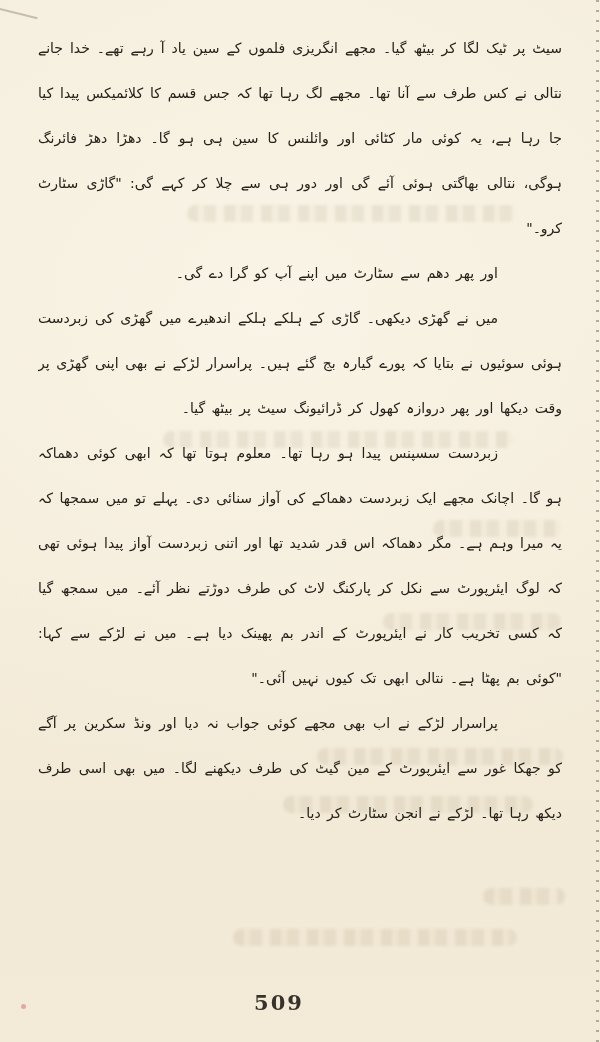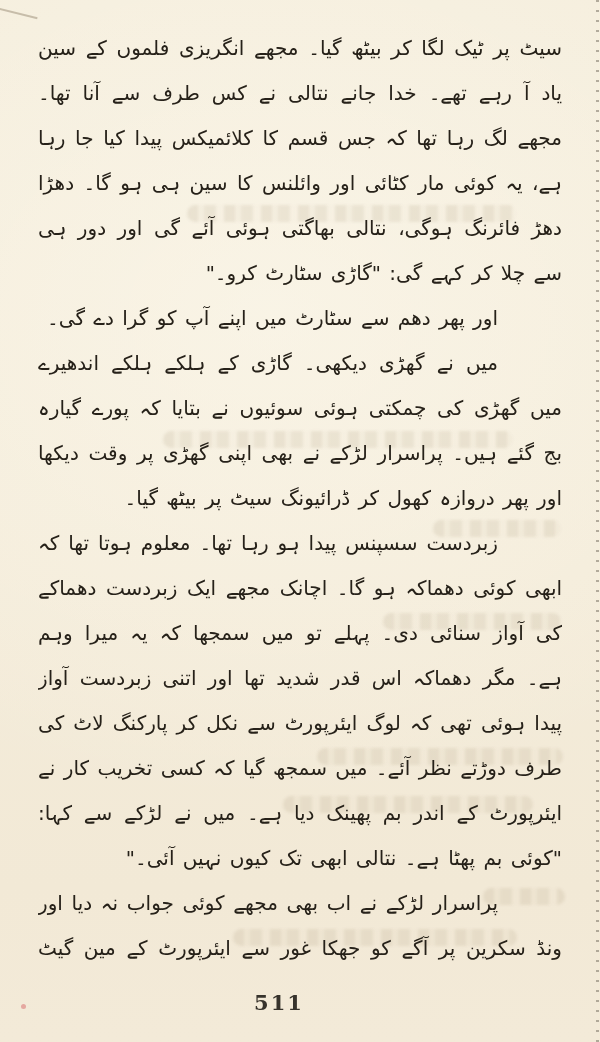--- a/index.html
+++ b/index.html
@@ -20,21 +20,21 @@
   }
   
   .text-block {
     position: absolute;
     top: 26px;
     right: 38px;
     width: 524px;
     height: 940px;
     direction: rtl;
     color: #262119;
-    font-size: 20px;
+    font-size: 14px;
     line-height: 45px;
     overflow: hidden;
   }
   .text-block p {
     margin: 0;
     padding: 0;
     text-align: justify;
     word-spacing: 2px;
   }
   .text-block p.indent {
@@ -110,20 +110,20 @@
   <div class="ghost" style="top:520px; left:433px; width:128px;"></div>
   <div class="ghost" style="top:613px; left:383px; width:178px;"></div>
   <div class="ghost" style="top:748px; left:317px; width:246px;"></div>
   <div class="ghost" style="top:796px; left:283px; width:250px;"></div>
   <div class="ghost" style="top:888px; left:483px; width:82px;"></div>
   <div class="ghost" style="top:929px; left:233px; width:284px;"></div>
 
   <div class="text-block">
     <p>سیٹ پر ٹیک لگا کر بیٹھ گیا۔ مجھے انگریزی فلموں کے سین یاد آ رہے تھے۔ خدا جانے نتالی نے کس طرف سے آنا تھا۔ مجھے لگ رہا تھا کہ جس قسم کا کلائمیکس پیدا کیا جا رہا ہے، یہ کوئی مار کٹائی اور وائلنس کا سین ہی ہو گا۔ دھڑا دھڑ فائرنگ ہوگی، نتالی بھاگتی ہوئی آئے گی اور دور ہی سے چلا کر کہے گی: "گاڑی سٹارٹ کرو۔"</p>
     <p class="indent">اور پھر دھم سے سٹارٹ میں اپنے آپ کو گرا دے گی۔</p>
-    <p class="indent">میں نے گھڑی دیکھی۔ گاڑی کے ہلکے ہلکے اندھیرے میں گھڑی کی چمکتی ہوئی سوئیوں نے بتایا کہ پورے گیارہ بج گئے ہیں۔ پراسرار لڑکے نے بھی اپنی گھڑی پر وقت دیکھا اور پھر دروازہ کھول کر ڈرائیونگ سیٹ پر بیٹھ گیا۔</p>
+    <p class="indent">میں نے گھڑی دیکھی۔ گاڑی کے ہلکے ہلکے اندھیرے میں گھڑی کی زبردست ہوئی سوئیوں نے بتایا کہ پورے گیارہ بج گئے ہیں۔ پراسرار لڑکے نے بھی اپنی گھڑی پر وقت دیکھا اور پھر دروازہ کھول کر ڈرائیونگ سیٹ پر بیٹھ گیا۔</p>
     <p class="indent">زبردست سسپنس پیدا ہو رہا تھا۔ معلوم ہوتا تھا کہ ابھی کوئی دھماکہ ہو گا۔ اچانک مجھے ایک زبردست دھماکے کی آواز سنائی دی۔ پہلے تو میں سمجھا کہ یہ میرا وہم ہے۔ مگر دھماکہ اس قدر شدید تھا اور اتنی زبردست آواز پیدا ہوئی تھی کہ لوگ ایئرپورٹ سے نکل کر پارکنگ لاٹ کی طرف دوڑتے نظر آئے۔ میں سمجھ گیا کہ کسی تخریب کار نے ایئرپورٹ کے اندر بم پھینک دیا ہے۔ میں نے لڑکے سے کہا: "کوئی بم پھٹا ہے۔ نتالی ابھی تک کیوں نہیں آئی۔"</p>
     <p class="indent">پراسرار لڑکے نے اب بھی مجھے کوئی جواب نہ دیا اور ونڈ سکرین پر آگے کو جھکا غور سے ایئرپورٹ کے مین گیٹ کی طرف دیکھنے لگا۔ میں بھی اسی طرف دیکھ رہا تھا۔ لڑکے نے انجن سٹارٹ کر دیا۔</p>
   </div>
 
-  <div class="page-number">511</div>
+  <div class="page-number">509</div>
 
 </div>
 
 </body></html>

